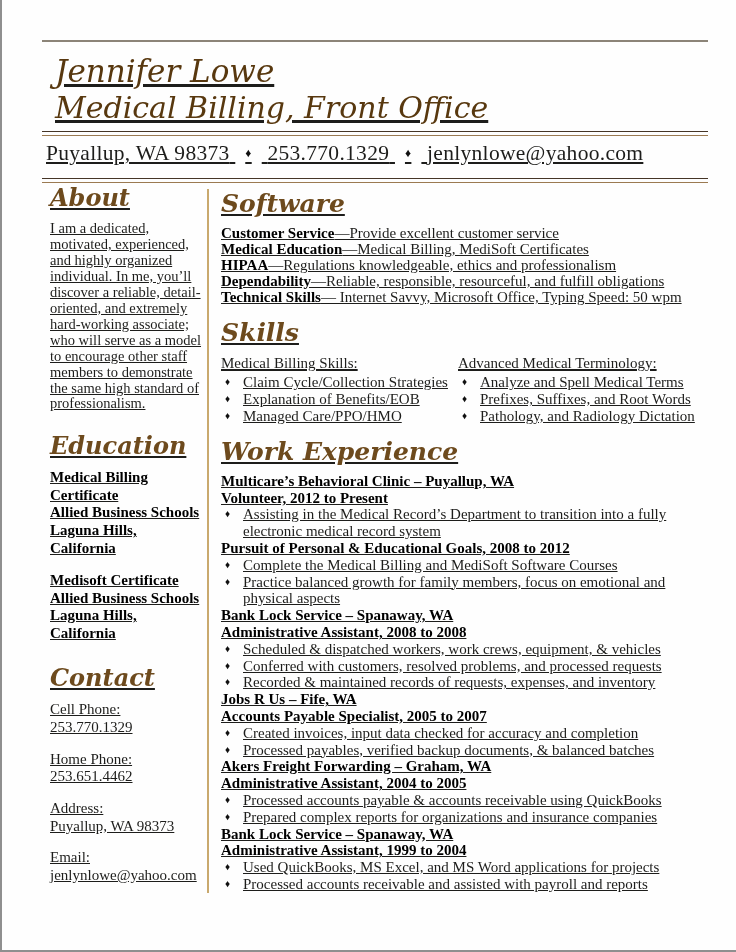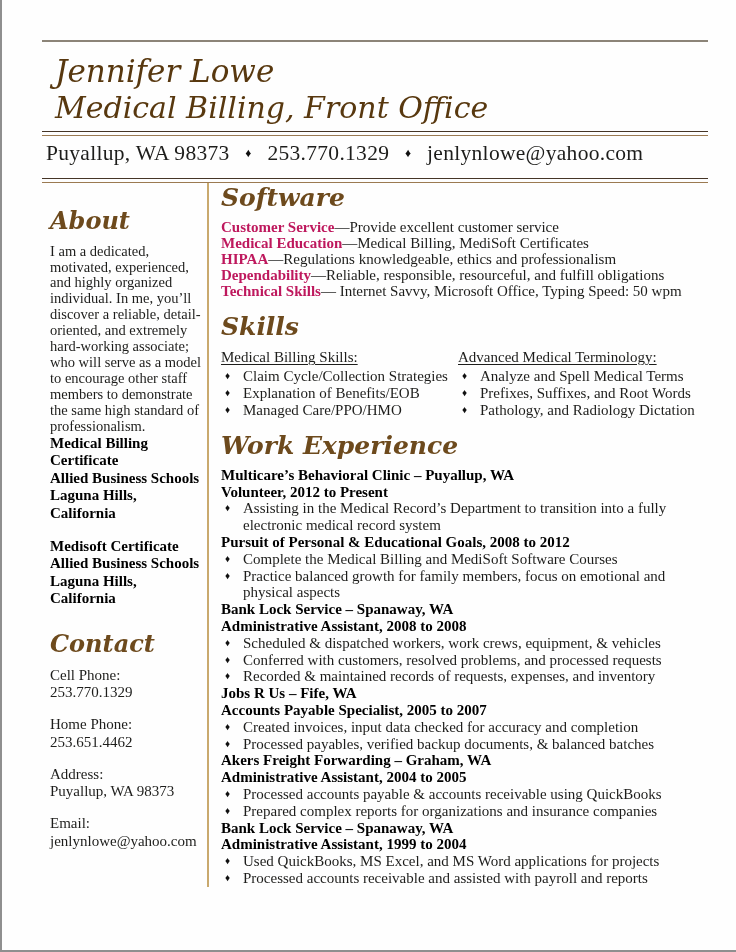--- a/index.html
+++ b/index.html
@@ -13,21 +13,21 @@
     --text-black:#1d1d1b;
   }
   html,body{margin:0;padding:0;}
   body{
     width:736px;height:952px;background:#fefefe;
     font-family:"Liberation Serif",serif;color:var(--text-black);
     border-left:2px solid var(--edge-gray);
     border-bottom:2px solid var(--edge-gray);
     box-sizing:border-box;overflow:hidden;
   }
-  .page{padding:40px 28px 0 40px;box-sizing:border-box;}
+  .page{padding:40px 28px 0 40px;box-sizing:border-box;text-decoration:underline;}
   .top-rule{border-top:2px solid var(--top-rule-gray);height:0;margin-bottom:12px;}
   .script{font-family:"DejaVu Serif",serif;font-style:italic;}
   .name{font-size:31px;color:var(--name-brown);margin-left:13px;line-height:1.15;}
   .subtitle{font-size:30px;color:var(--name-brown);margin-left:13px;line-height:1.15;margin-top:1px;}
   .double-rule{height:3px;border-top:1px solid var(--rule-dark);border-bottom:1px solid var(--rule-light);margin-top:6px;}
   .contact-line{font-size:21.5px;padding:5px 0 6px 4px;white-space:nowrap;letter-spacing:.3px;}
   .diamond{font-size:12px;margin:0 10px;position:relative;top:-3px;color:#111;}
   .content{display:flex;align-items:center;margin-top:0;}
   .sidebar{flex:0 0 165px;box-sizing:border-box;padding:0 6px 0 8px;}
   .main{flex:1;border-left:2px solid var(--divider-tan);padding-left:12px;min-height:700px;}
@@ -36,21 +36,21 @@
   .side-h.con{margin-top:21px;}
   .about-text{font-size:14.5px;line-height:1.1;}
   .edu-entry{font-weight:bold;font-size:15px;line-height:1.17;margin-bottom:15px;color:#000;}
   .edu-entry span{display:block;}
   .contact-item{font-size:15px;line-height:1.18;margin-bottom:14px;}
   .contact-item span{display:block;}
   .main-h{font-size:25px;color:var(--heading-brown);margin:0 0 7px 0;}
   .main-h.skl{margin-top:13px;}
   .main-h.exp{margin-top:12px;}
   .profile-item{font-size:15px;line-height:1.07;}
-  .profile-item b{color:#be185d;}
+  .profile-item b{color:#000000;}
   .skills-cols{display:flex;}
   .skills-col.left{flex:0 0 237px;}
   .skills-col.right{flex:1;}
   .skill-head{font-size:15px;text-decoration:underline;text-underline-offset:2px;line-height:1.2;margin-bottom:2px;}
   ul.blist{list-style:none;margin:0;padding:0;}
   ul.blist li{position:relative;padding-left:22px;font-size:15px;line-height:1.12;}
   ul.blist .b{position:absolute;left:4px;top:2px;font-size:10px;color:#111;}
   .job-company,.job-role{font-weight:bold;font-size:15px;line-height:1.12;color:#000;}
 </style>
 </head>
@@ -80,20 +80,21 @@
   <div class="content">
 
     <aside class="sidebar">
 
       <section>
         <h2 class="side-h script">About</h2>
         <p class="about-text" style="margin:0">I am a dedicated, motivated, experienced, and highly organized individual. In me, you’ll discover a reliable, detail-oriented, and extremely hard-working associate; who will serve as a model to encourage other staff members to demonstrate the same high standard of professionalism.</p>
       </section>
 
       <section>
+        <h2 class="side-h script edu">Education</h2>
         <div class="edu-entry">
           <span>Medical Billing Certificate</span>
           <span>Allied Business Schools</span>
           <span>Laguna Hills, California</span>
         </div>
         <div class="edu-entry">
           <span>Medisoft Certificate</span>
           <span>Allied Business Schools</span>
           <span>Laguna Hills, California</span>
         </div>

